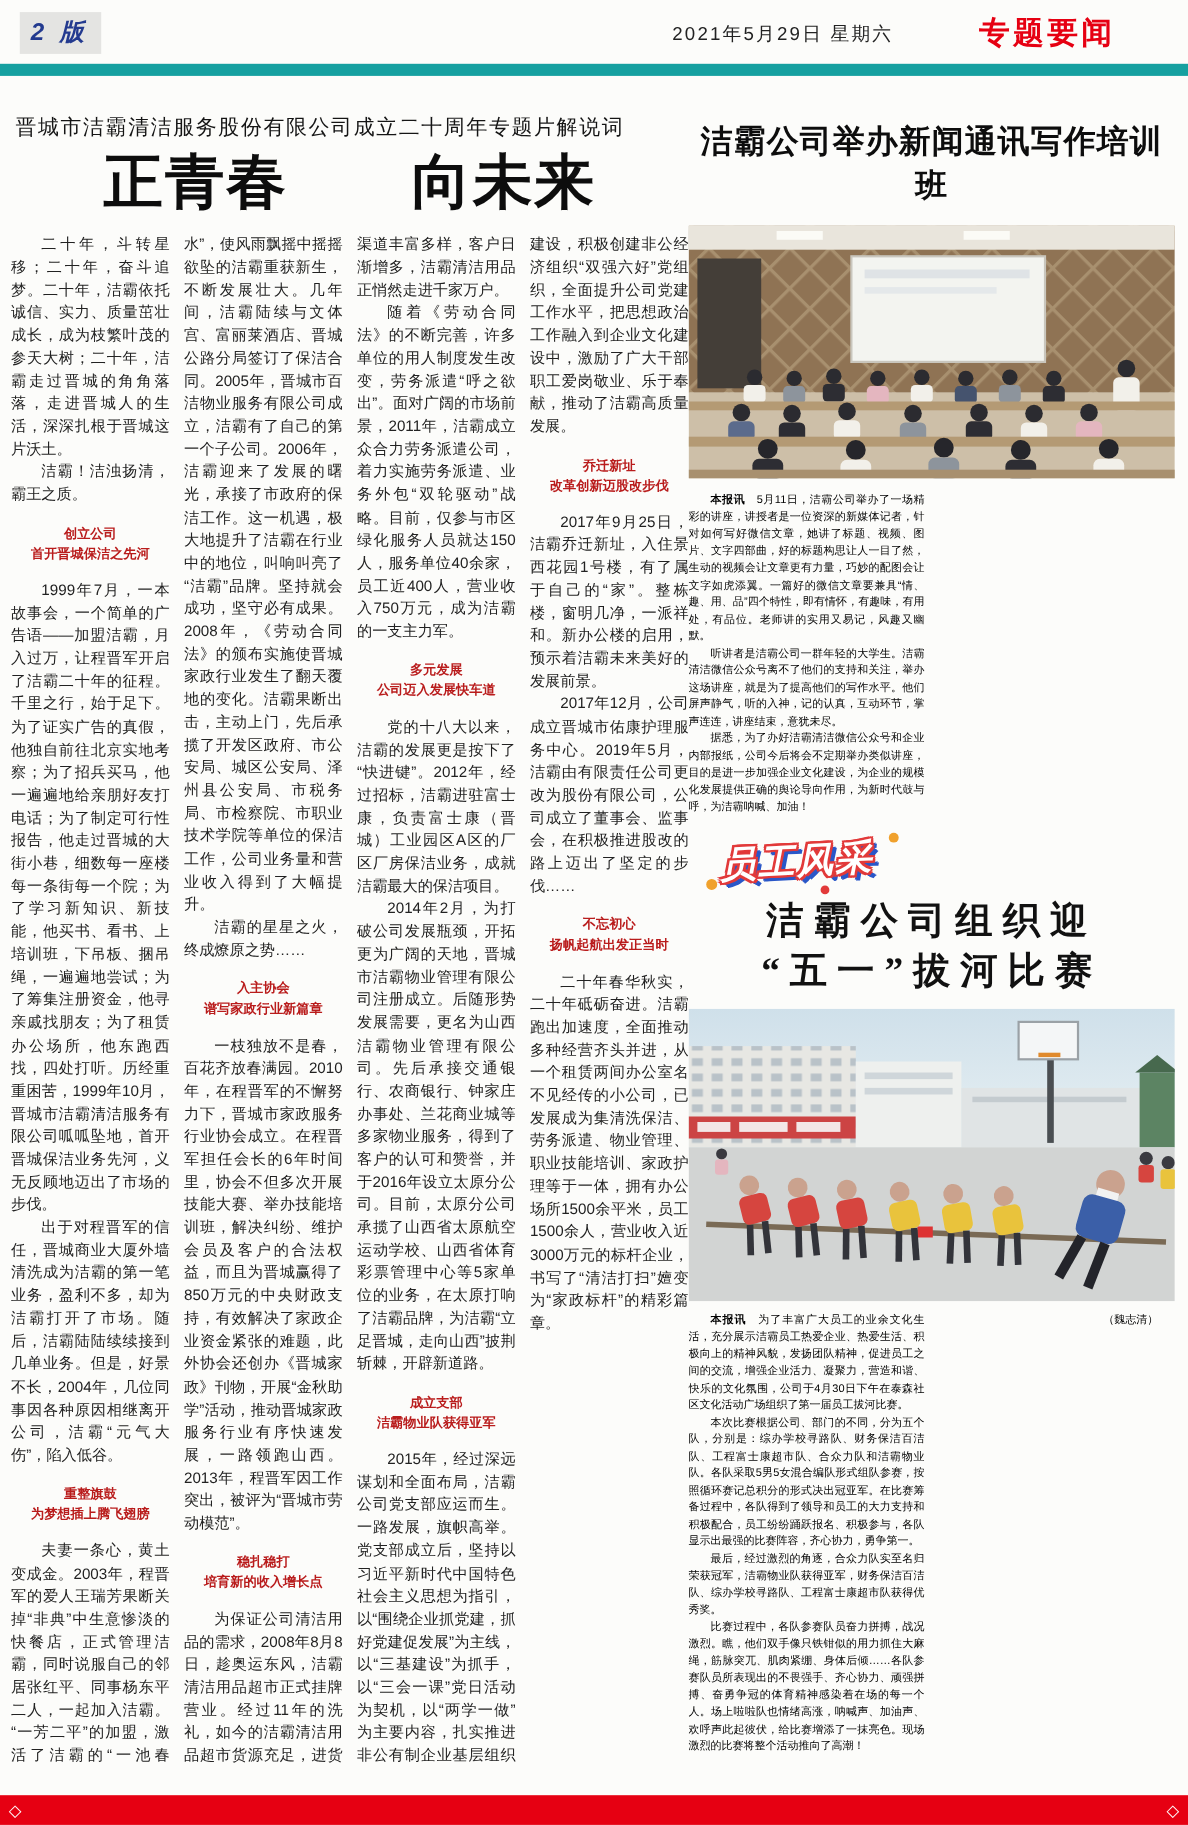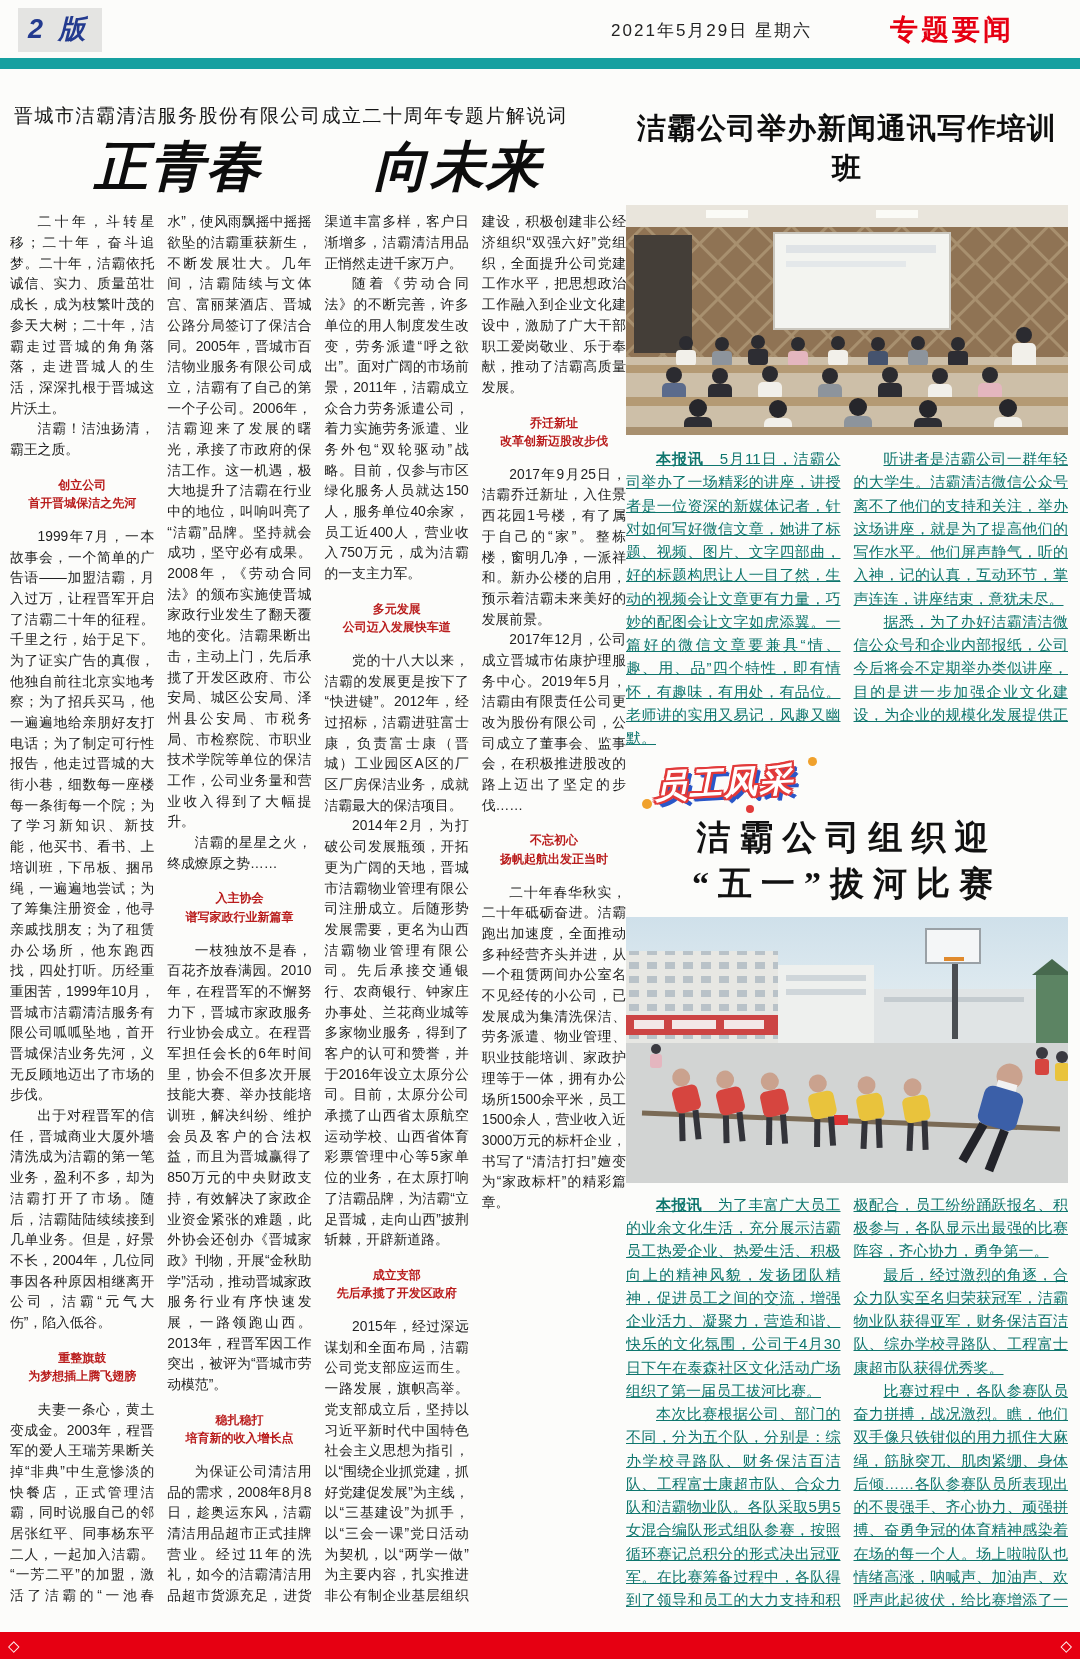--- a/index.html
+++ b/index.html
@@ -5,41 +5,41 @@
   html,body{margin:0;padding:0;background:#888;}
   .page{
     position:relative;width:1080px;height:1659px;margin:0 auto;
     background:#fcfcfa;overflow:hidden;
     font-family:"Liberation Sans","DejaVu Sans",sans-serif;color:#1e1e1e;
   }
   
   .masthead{display:flex;align-items:center;height:56px;padding:2px 0 0 0;}
   .page-badge{
     margin-left:18px;background:#e4e4e2;color:#233a8f;
-    font-weight:bold;font-style:italic;font-size:27px;
+    font-weight:bold;font-style:italic;font-size:22px;
     padding:3px 12px 5px 10px;letter-spacing:4px;
   }
   .issue-date{margin-left:auto;font-size:17px;color:#222;letter-spacing:2px;}
   .section-title{
     margin-left:78px;margin-right:66px;color:#e60012;font-weight:900;
     font-size:28px;letter-spacing:3px;
   }
   .teal-bar{height:11px;background:#16a0a0;}
   
   .content{display:flex;gap:0;padding:34px 10px 0 10px;}
   .main-col{width:616px;flex:0 0 616px;}
   .right-rail{width:442px;flex:0 0 442px;}
   
   .kicker{
     font-family:"Liberation Serif","DejaVu Serif",serif;
     font-size:19px;letter-spacing:1.5px;color:#151515;margin:0 0 8px 4px;
   }
   .main-headline{
     text-align:center;font-size:54px;font-weight:900;letter-spacing:2px;
-    color:#0d0d0d;margin:2px 0 16px 0;line-height:1.1;font-style:italic;
+    color:#0d0d0d;margin:2px 0 16px 0;line-height:1.1;
   }
   .article-body{
     height:1400px;overflow:hidden;
     column-count:4;column-gap:13px;column-fill:auto;
     text-align:justify;font-size:13.8px;line-height:1.5;color:#222;
   }
   .blk-p{margin:0;text-indent:2em;}
   .blk-h{
     font-weight:700;text-align:center;font-size:12px;line-height:1.55;
     margin:15px 0 14px 0;break-inside:avoid;color:#b91c1c;
@@ -48,21 +48,21 @@
   .lead{font-weight:700;}
   
   .news-headline{
     text-align:center;font-size:29px;font-weight:800;color:#0d0d0d;
     letter-spacing:1px;margin:6px 0 0 0;font-family:Liberation Serif, serif;
   }
   .photo{display:block;margin-top:16px;width:442px;}
   .news-body,.feature-body{
     margin-top:12px;overflow:hidden;
     column-count:2;column-gap:13px;column-fill:auto;
-    text-align:justify;font-size:15px;line-height:1.55;color:#0f766e;text-decoration:underline;
+    text-align:justify;font-size:10px;line-height:1.55;color:#000000;
   }
   .news-body{height:306px;}
   .feature-body{height:432px;margin-top:10px;}
   
   .badge-row{position:relative;height:60px;margin-top:2px;}
   .staff-badge{
     position:absolute;left:28px;top:6px;
     font-size:33px;font-weight:900;font-style:italic;letter-spacing:2px;
     color:#fff;
     text-shadow:
@@ -131,21 +131,21 @@
           <div class="blk blk-p">为保证公司清洁用品的需求，2008年8月8日，趁奥运东风，洁霸清洁用品超市正式挂牌营业。经过11年的洗礼，如今的洁霸清洁用品超市货源充足，进货渠道丰富多样，客户日渐增多，洁霸清洁用品正悄然走进千家万户。</div>
           <div class="blk blk-p">随着《劳动合同法》的不断完善，许多单位的用人制度发生改变，劳务派遣“呼之欲出”。面对广阔的市场前景，2011年，洁霸成立众合力劳务派遣公司，着力实施劳务派遣、业务外包“双轮驱动”战略。目前，仅参与市区绿化服务人员就达150人，服务单位40余家，员工近400人，营业收入750万元，成为洁霸的一支主力军。</div>
           <div class="blk blk-h">
             <div>多元发展</div>
             <div>公司迈入发展快车道</div>
           </div>
           <div class="blk blk-p">党的十八大以来，洁霸的发展更是按下了“快进键”。2012年，经过招标，洁霸进驻富士康，负责富士康（晋城）工业园区A区的厂区厂房保洁业务，成就洁霸最大的保洁项目。</div>
           <div class="blk blk-p">2014年2月，为打破公司发展瓶颈，开拓更为广阔的天地，晋城市洁霸物业管理有限公司注册成立。后随形势发展需要，更名为山西洁霸物业管理有限公司。先后承接交通银行、农商银行、钟家庄办事处、兰花商业城等多家物业服务，得到了客户的认可和赞誉，并于2016年设立太原分公司。目前，太原分公司承揽了山西省太原航空运动学校、山西省体育彩票管理中心等5家单位的业务，在太原打响了洁霸品牌，为洁霸“立足晋城，走向山西”披荆斩棘，开辟新道路。</div>
           <div class="blk blk-h">
             <div>成立支部</div>
-            <div>先后承揽了开发区政府</div>
+            <div>洁霸物业队获得亚军</div>
           </div>
           <div class="blk blk-p">2015年，经过深远谋划和全面布局，洁霸公司党支部应运而生。一路发展，旗帜高举。党支部成立后，坚持以习近平新时代中国特色社会主义思想为指引，以“围绕企业抓党建，抓好党建促发展”为主线，以“三基建设”为抓手，以“三会一课”党日活动为契机，以“两学一做”为主要内容，扎实推进非公有制企业基层组织建设，积极创建非公经济组织“双强六好”党组织，全面提升公司党建工作水平，把思想政治工作融入到企业文化建设中，激励了广大干部职工爱岗敬业、乐于奉献，推动了洁霸高质量发展。</div>
           <div class="blk blk-h">
             <div>乔迁新址</div>
             <div>改革创新迈股改步伐</div>
           </div>
           <div class="blk blk-p">2017年9月25日，洁霸乔迁新址，入住景西花园1号楼，有了属于自己的“家”。整栋楼，窗明几净，一派祥和。新办公楼的启用，预示着洁霸未来美好的发展前景。</div>
           <div class="blk blk-p">2017年12月，公司成立晋城市佑康护理服务中心。2019年5月，洁霸由有限责任公司更改为股份有限公司，公司成立了董事会、监事会，在积极推进股改的路上迈出了坚定的步伐……</div>
           <div class="blk blk-h">
             <div>不忘初心</div>

